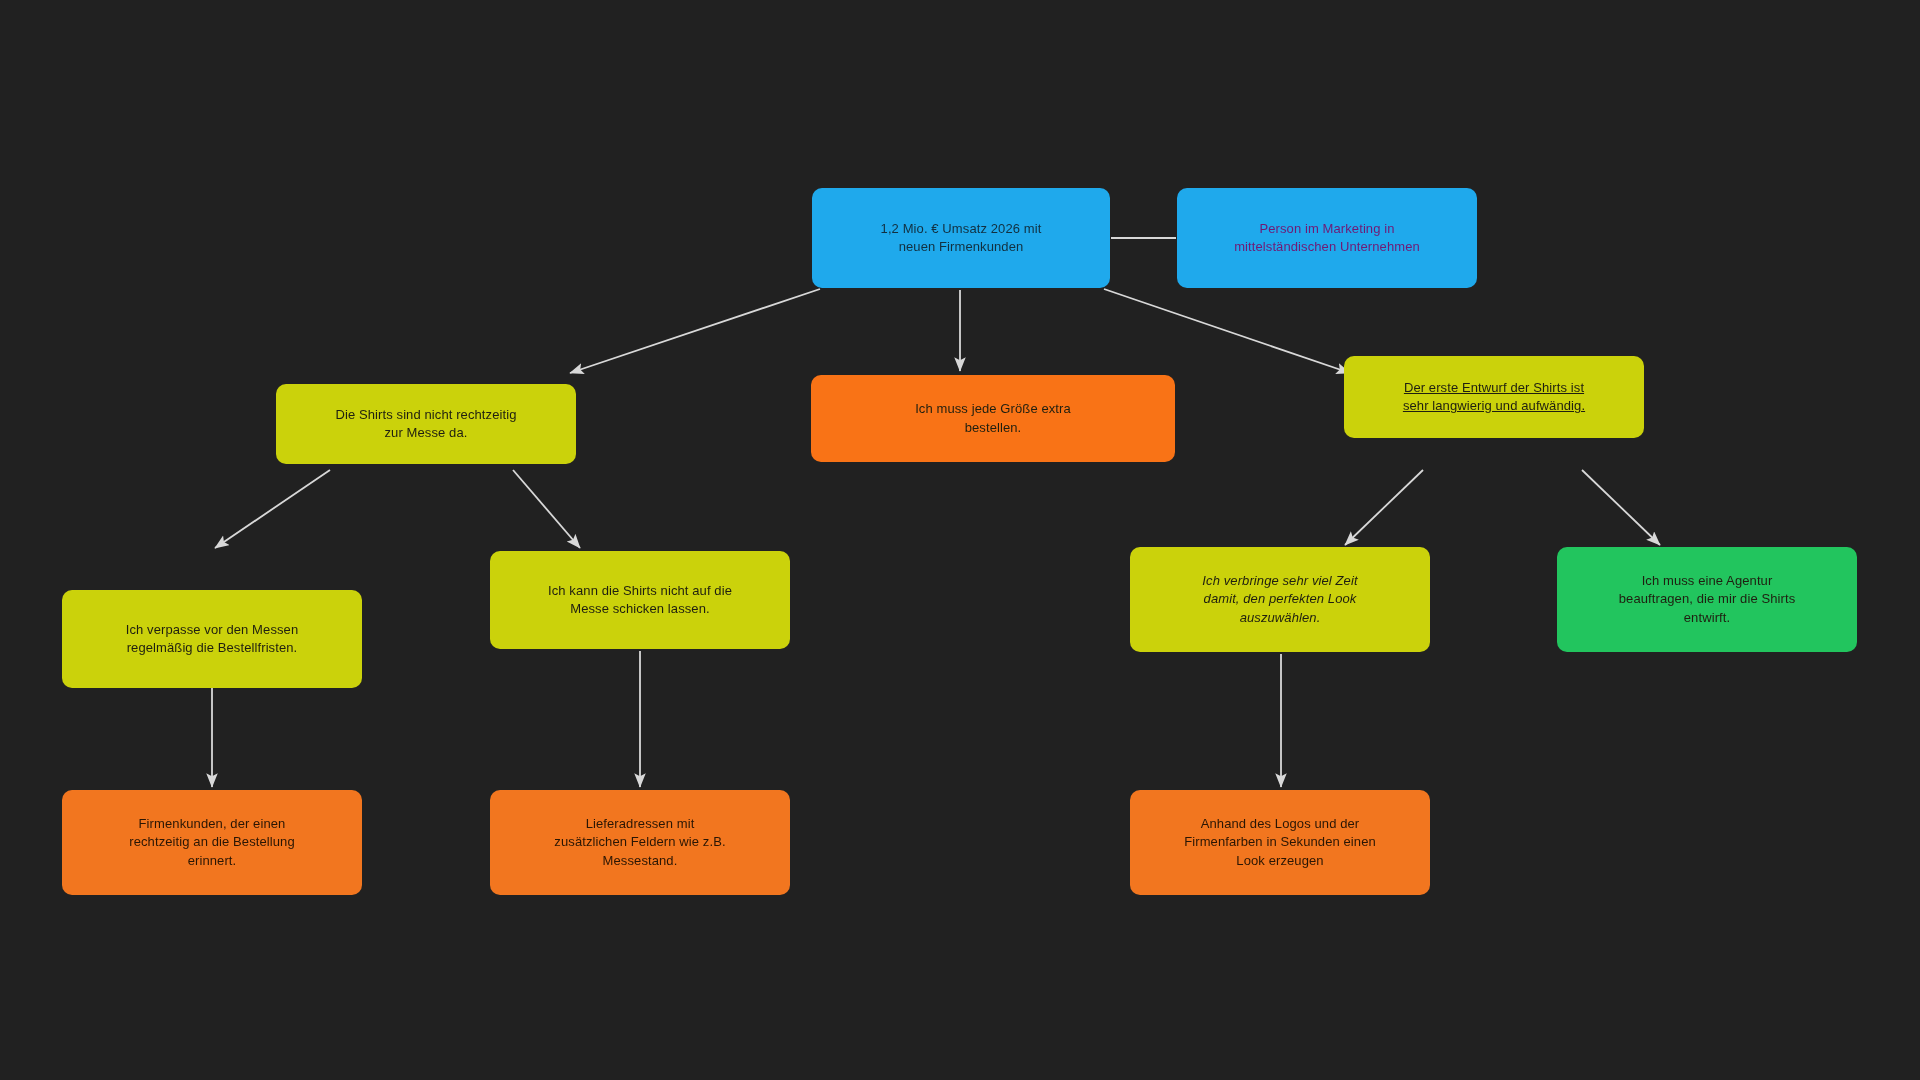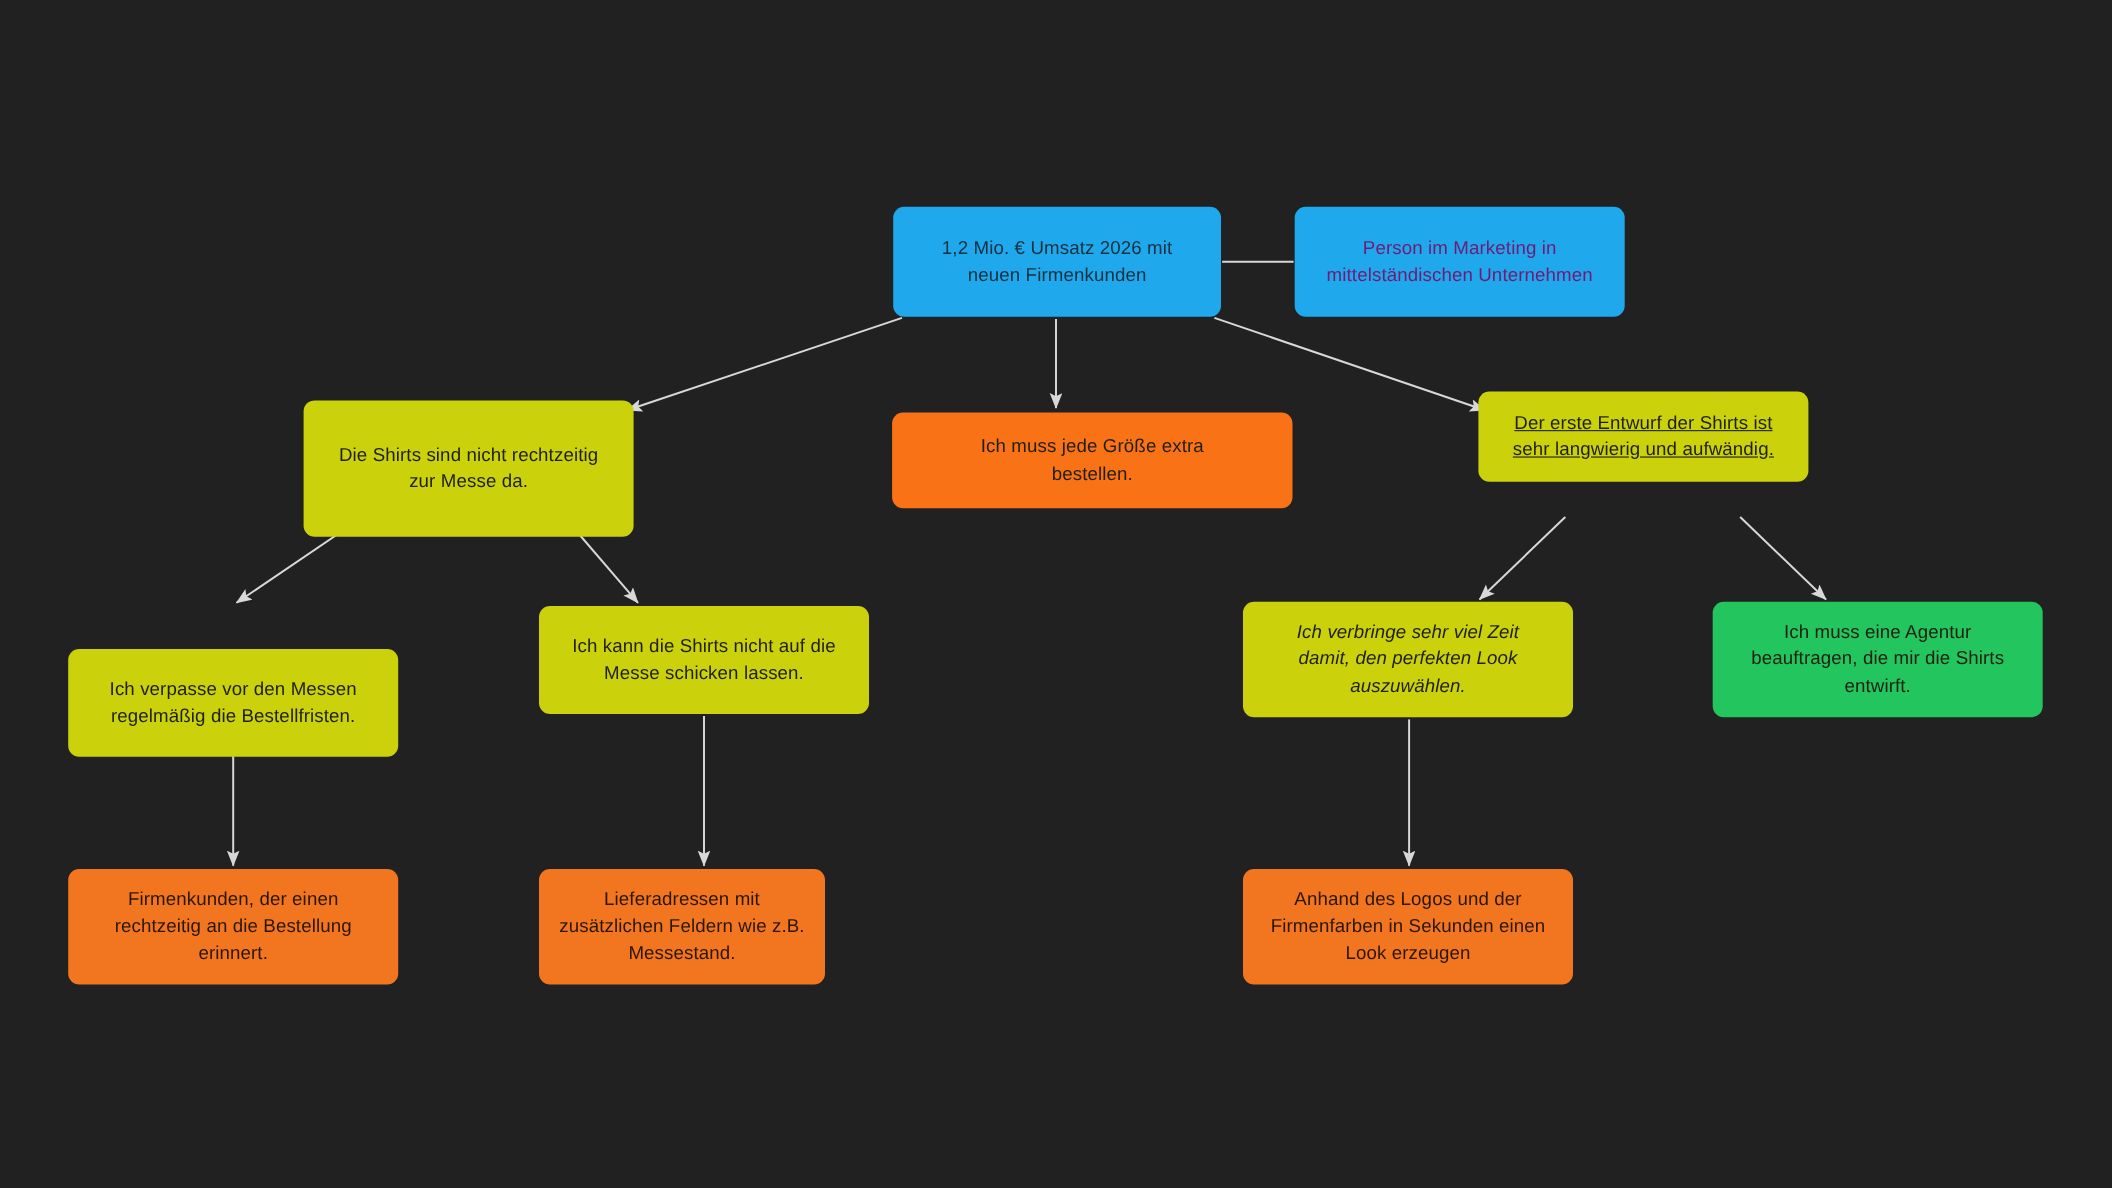--- a/index.html
+++ b/index.html
@@ -30,21 +30,21 @@
   }
   .node {
     position: absolute;
     box-sizing: border-box;
     border-radius: 10px;
     display: flex;
     align-items: center;
     justify-content: center;
     text-align: center;
     padding: 6px 14px;
-    font-size: 17px;
+    font-size: 13px;
     line-height: 1.42;
     color: #1c1c1c;
     letter-spacing: 0.1px;
     white-space: pre-line;
     cursor: default;
   }
   .node.goal   { background: #1FA9EC; color: #123040; }
   .node.target { background: #1FA9EC; color: #701a75; }
   .node.pain   { background: #CBD20B; color: #1f1f10; }
   .node.gain   { background: #F2761F; color: #2a1604; }
@@ -75,39 +75,39 @@
         <line x1="212" y1="651" x2="212" y2="787" stroke="#D8D8D8" stroke-width="1.8" marker-end="url(#arrowhead)"></line>
         <line x1="640" y1="651" x2="640" y2="787" stroke="#D8D8D8" stroke-width="1.8" marker-end="url(#arrowhead)"></line>
         <line x1="1281" y1="654" x2="1281" y2="787" stroke="#D8D8D8" stroke-width="1.8" marker-end="url(#arrowhead)"></line>
       </g>
   </svg>
   <div id="nodes-group">
       <div class="node goal" style="left: 812px; top: 188px; width: 298px; height: 100px; background: rgb(31, 169, 236);"><span class="node-label">1,2 Mio. € Umsatz 2026 mit
 neuen Firmenkunden</span></div>
       <div class="node target" style="left: 1177px; top: 188px; width: 300px; height: 100px; background: rgb(31, 169, 236);"><span class="node-label">Person im Marketing in
 mittelständischen Unternehmen</span></div>
-      <div class="node pain" style="left: 276px; top: 364px; width: 300px; height: 124px; background: rgb(203, 210, 11);"><span class="node-label">Die Shirts sind nicht rechtzeitig
+      <div class="node pain" style="left: 276px; top: 384px; width: 300px; height: 80px; background: rgb(203, 210, 11);"><span class="node-label">Die Shirts sind nicht rechtzeitig
 zur Messe da.</span></div>
       <div class="node pain" style="left: 811px; top: 375px; width: 364px; height: 87px; background: #f97316;"><span class="node-label">Ich muss jede Größe extra
 bestellen.</span></div>
       <div class="node pain" style="left: 1344px; top: 356px; width: 300px; height: 82px; background: rgb(203, 210, 11); text-decoration: underline;"><span class="node-label">Der erste Entwurf der Shirts ist
 sehr langwierig und aufwändig.</span></div>
       <div class="node pain" style="left: 62px; top: 551px; width: 300px; height: 98px; background: rgb(203, 210, 11); margin-top: 39px;"><span class="node-label">Ich verpasse vor den Messen
 regelmäßig die Bestellfristen.</span></div>
       <div class="node pain" style="left: 490px; top: 551px; width: 300px; height: 98px; background: rgb(203, 210, 11);"><span class="node-label">Ich kann die Shirts nicht auf die
 Messe schicken lassen.</span></div>
       <div class="node pain" style="left: 1130px; top: 547px; width: 300px; height: 105px; background: rgb(203, 210, 11); font-style: italic;"><span class="node-label">Ich verbringe sehr viel Zeit
 damit, den perfekten Look
 auszuwählen.</span></div>
       <div class="node pain" style="left: 1557px; top: 547px; width: 300px; height: 105px; background: #22c55e;"><span class="node-label">Ich muss eine Agentur
 beauftragen, die mir die Shirts
 entwirft.</span></div>
       <div class="node gain" style="left: 62px; top: 790px; width: 300px; height: 105px; background: rgb(242, 118, 31);"><span class="node-label">Firmenkunden, der einen
 rechtzeitig an die Bestellung
 erinnert.</span></div>
-      <div class="node gain" style="left: 490px; top: 790px; width: 260px; height: 105px; background: rgb(242, 118, 31);"><span class="node-label">Lieferadressen mit
+      <div class="node gain" style="left: 490px; top: 790px; width: 300px; height: 105px; background: rgb(242, 118, 31);"><span class="node-label">Lieferadressen mit
 zusätzlichen Feldern wie z.B.
 Messestand.</span></div>
       <div class="node gain" style="left: 1130px; top: 790px; width: 300px; height: 105px; background: rgb(242, 118, 31);"><span class="node-label">Anhand des Logos und der
 Firmenfarben in Sekunden einen
 Look erzeugen</span></div>
     </div>
 </div>
 
 </body></html>

